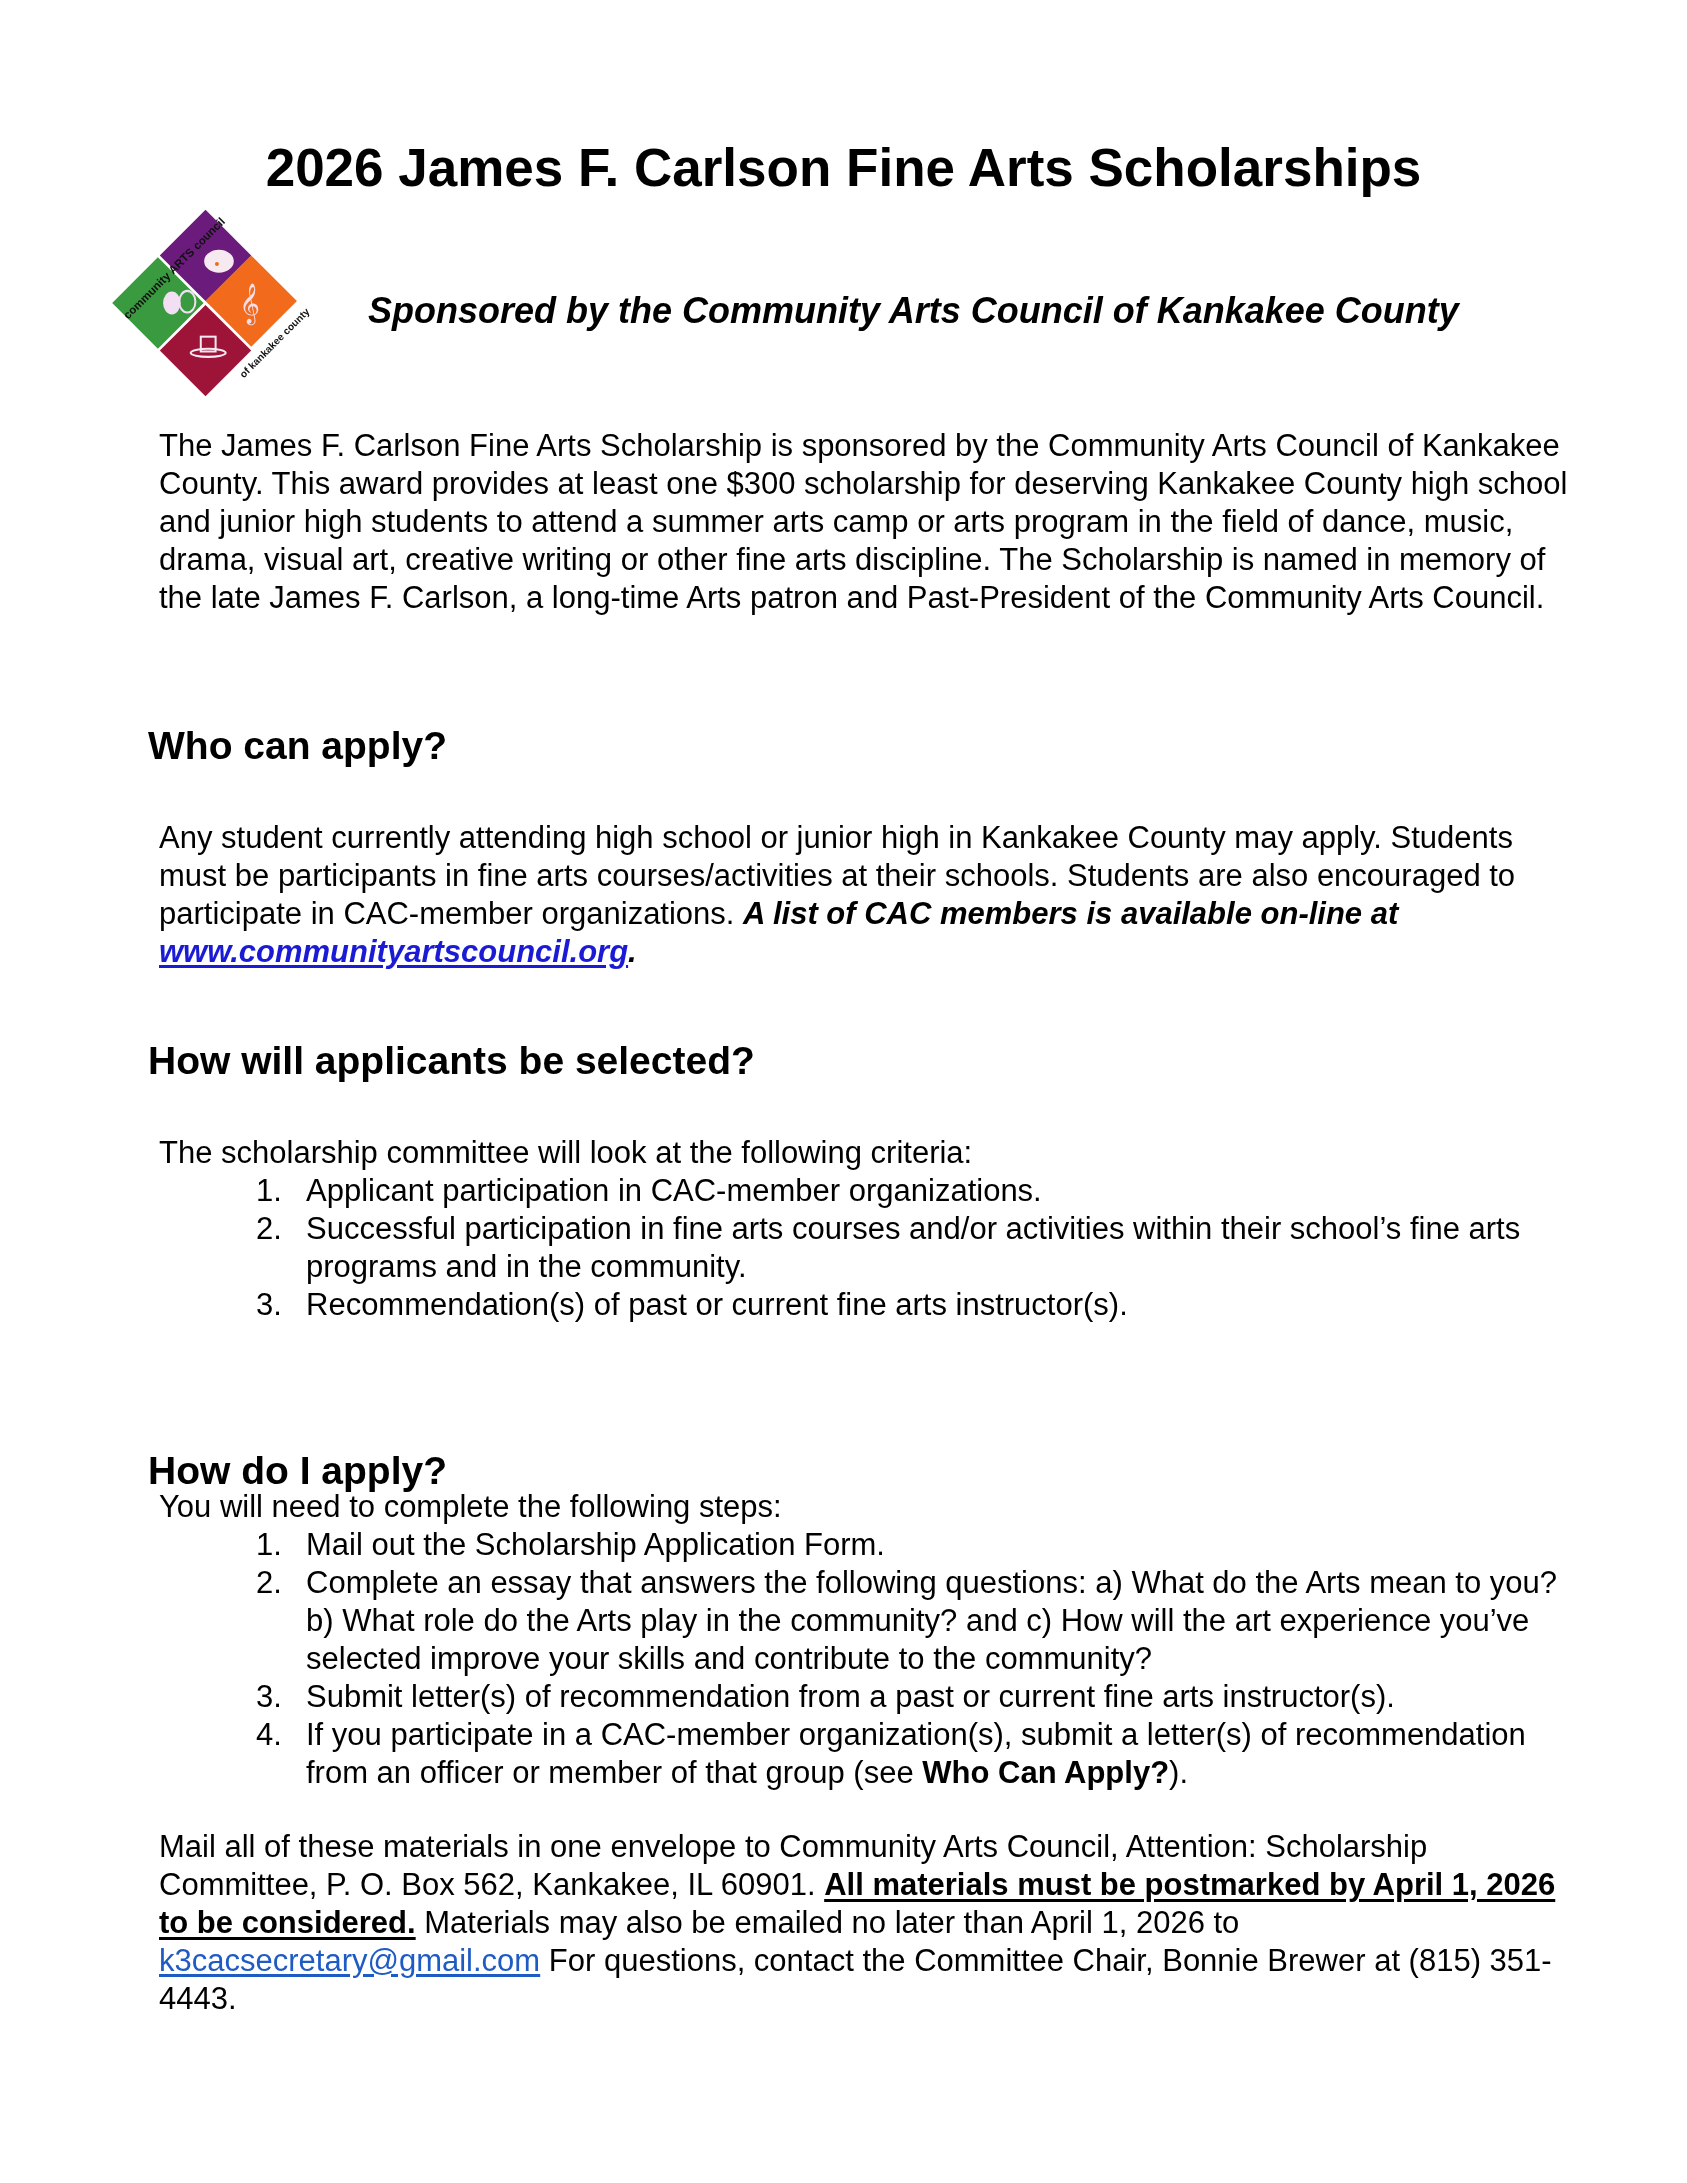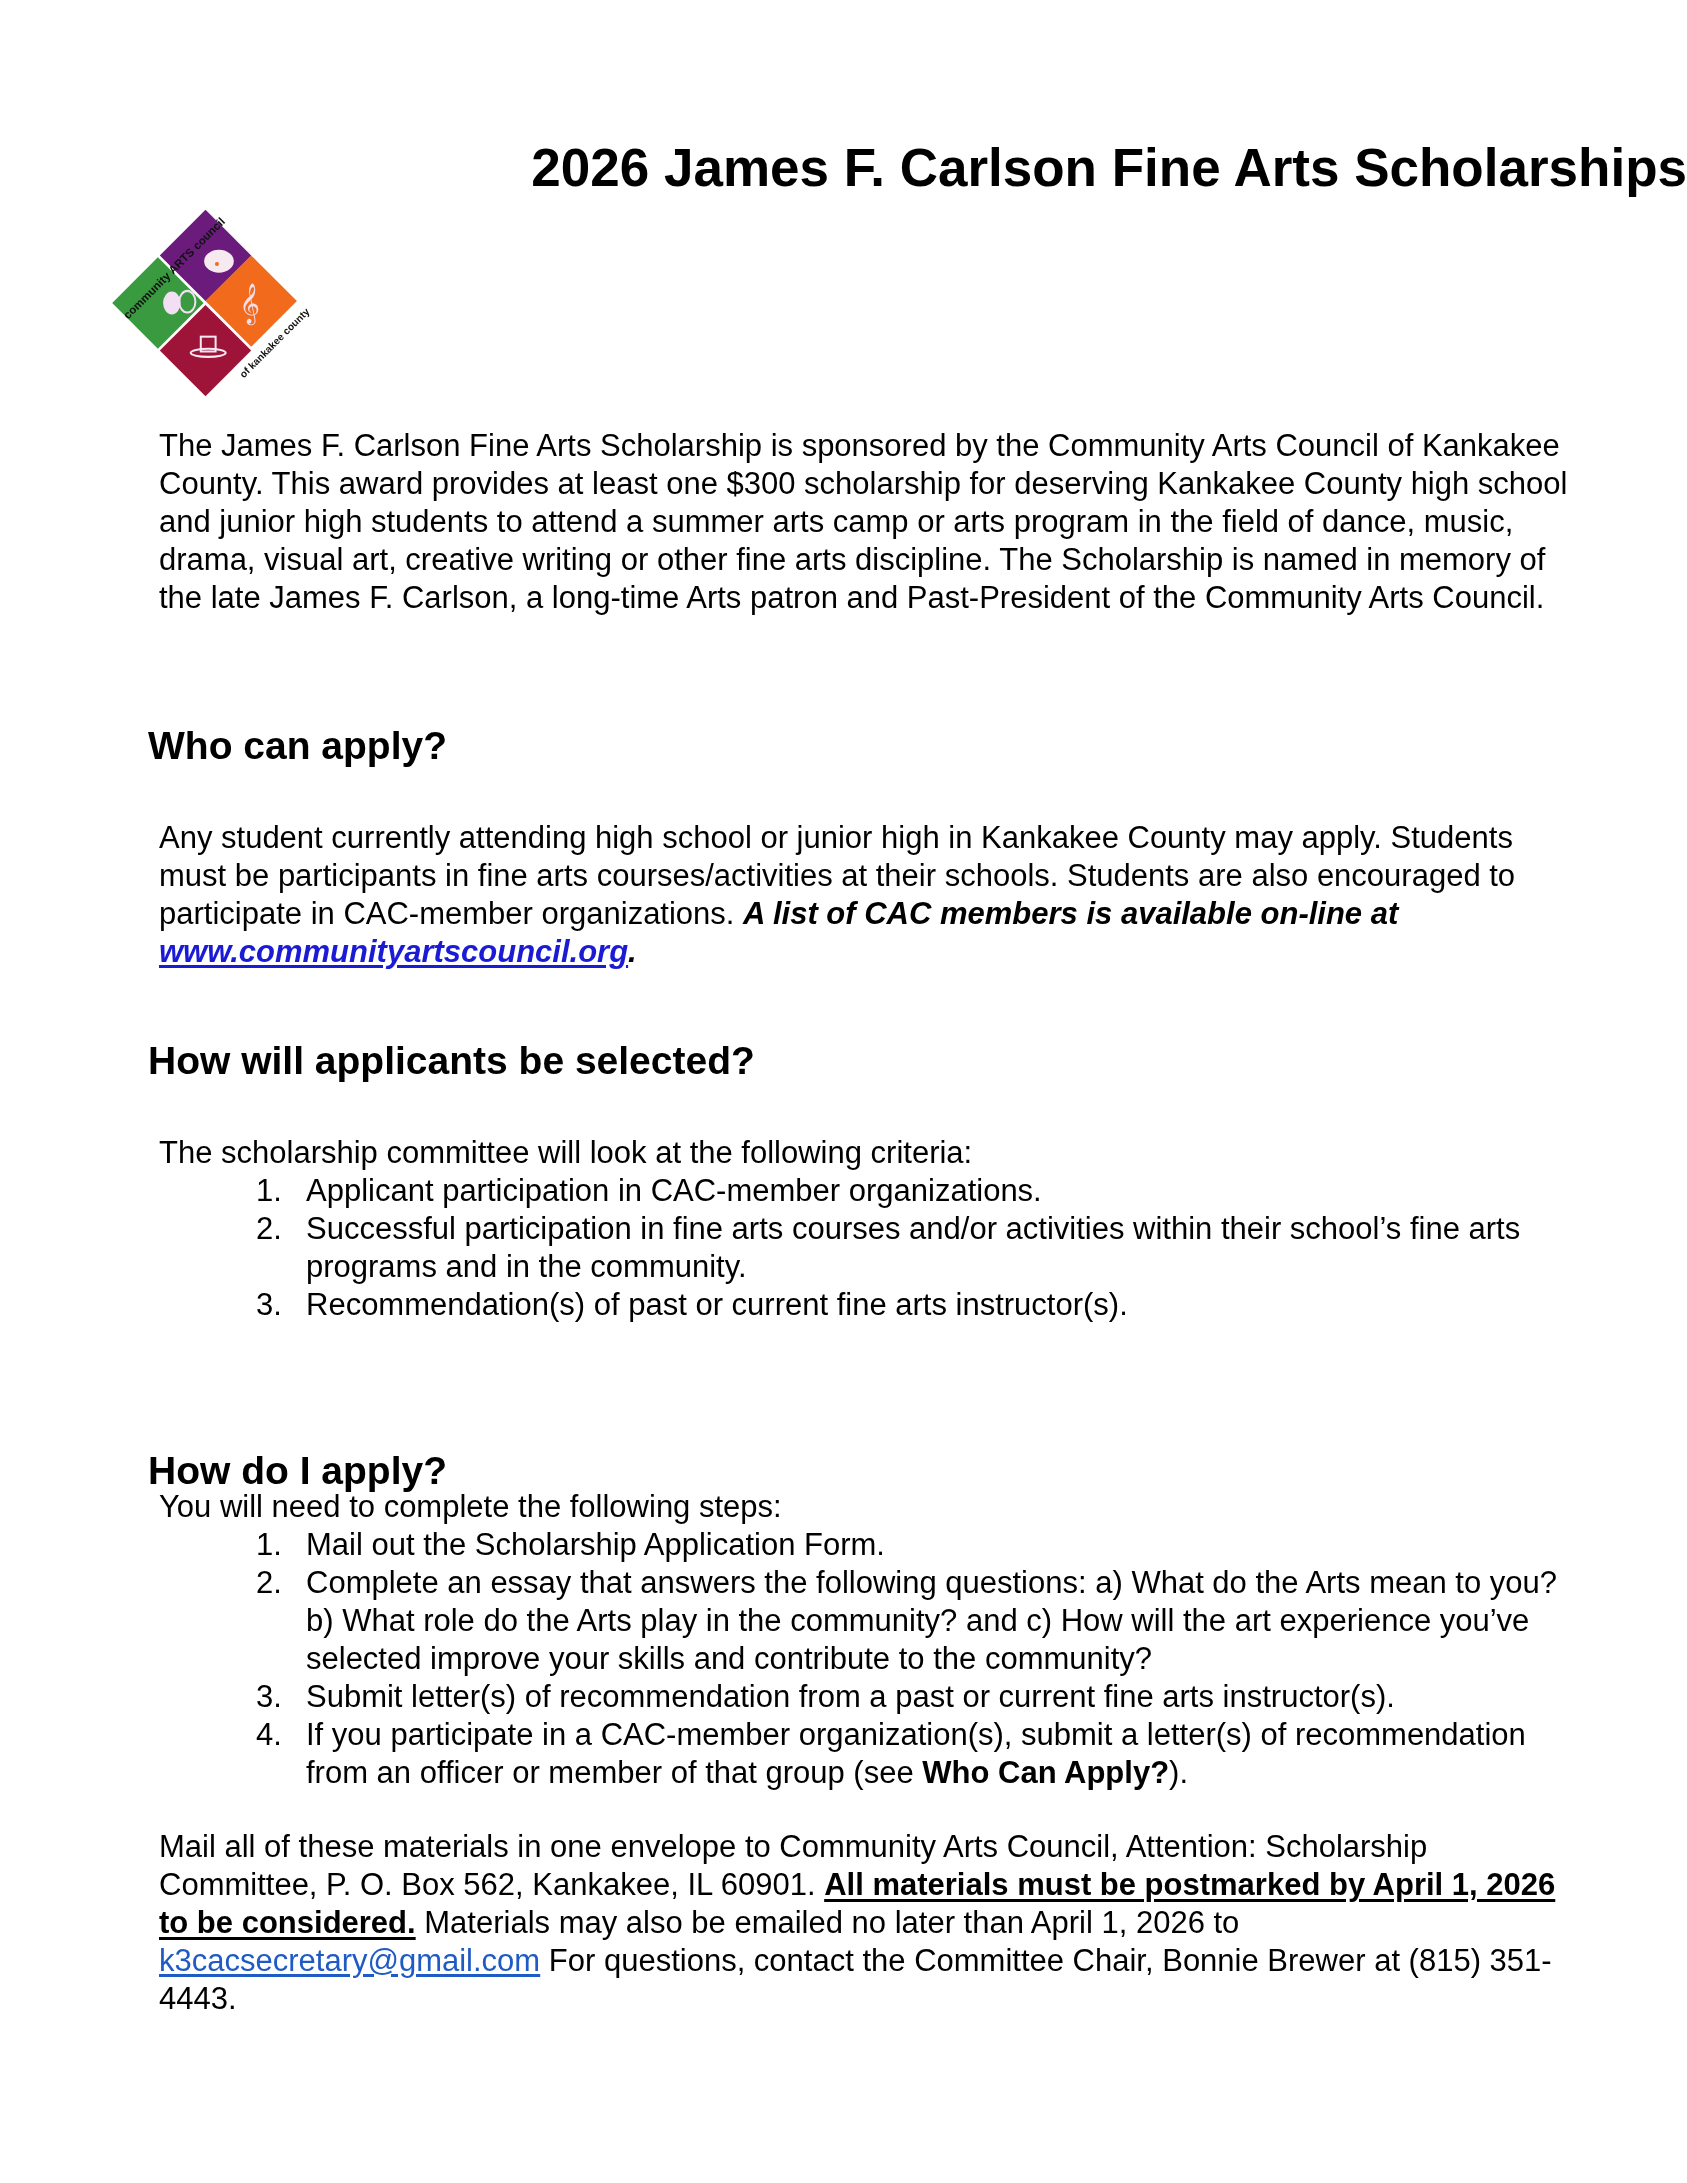--- a/index.html
+++ b/index.html
@@ -2,21 +2,21 @@
 <html style="font-size:10.8px"><head>
   <meta charset="utf-8">
   <style>
     html, body { margin: 0; padding: 0; background: #ffffff; }
     body {
       width: 1687px; height: 2183px; position: relative; overflow: hidden;
       font-family: "Liberation Sans", sans-serif; color: #000;
     }
     .page { position: absolute; left: 0; top: 0; width: 1687px; height: 2183px; }
     .title {
-      position: absolute; left: 0; width: 1687px; top: 134px; text-align: right;
+      position: absolute; left: 0; width: 1687px; top: 134px; text-align: center;
       font-weight: bold; font-size: 53px; line-height: 67px; margin: 0;
     }
     .logo { position: absolute; left: 101px; top: 202px; width: 209px; height: 202px; }
     .subtitle {
       position: absolute; left: 368px; top: 287px; font-size: 36px; line-height: 47px;
       font-weight: bold; font-style: italic; margin: 0;
     }
     .body-text {
       position: absolute; left: 148px; width: 1417px; font-size: 31px; line-height: 38px; margin: 11px;
     }
@@ -64,20 +64,21 @@
 
       <text x="205" y="168" font-size="52" fill="#f6dde6" font-family="DejaVu Sans, sans-serif">𝄞</text>
 
       <rect x="148" y="200" width="22" height="22" fill="none" stroke="#f3e9f3" stroke-width="3"></rect>
       <ellipse cx="159" cy="224" rx="26" ry="6" fill="none" stroke="#f3e9f3" stroke-width="3"></ellipse>
       <text x="40" y="175" transform="rotate(-45 40 175)" font-size="17" font-weight="bold" fill="#111" font-family="Liberation Sans Narrow, Liberation Sans, sans-serif">community ARTS council</text>
       <text x="212" y="262" transform="rotate(-45 212 262)" font-size="15" font-weight="bold" fill="#111" font-family="Liberation Sans, sans-serif">of kankakee county</text>
     </svg>
   </div>
 
+  <p class="subtitle">Sponsored by the Community Arts Council of Kankakee County</p>
 
   <p class="body-text intro">The James F. Carlson Fine Arts Scholarship is sponsored by the Community Arts Council of Kankakee County.  This award provides at least one $300 scholarship for deserving Kankakee County high school and junior high students to attend a summer arts camp or arts program in the field of dance, music, drama, visual art, creative writing or other fine arts discipline.  The Scholarship is named in memory of the late James F. Carlson, a long-time Arts patron and Past-President of the Community Arts Council.</p>
 
   <h2 class="h2 h-who">Who can apply?</h2>
   <p class="body-text who-text"><span>Any student currently attending high school or junior high in Kankakee County may apply. Students must be participants in fine arts courses/activities at their schools.  Students are also encouraged to participate in CAC-member organizations.  </span><span class="bi">A list of CAC members is available on-line at </span><a class="link-web" href="#">www.communityartscouncil.org</a><span class="bi">.</span></p>
 
   <h2 class="h2 h-select">How will applicants be selected?</h2>
   <div class="body-text select-text">
     <div>The scholarship committee will look at the following criteria:</div>
     <ol class="steps">

